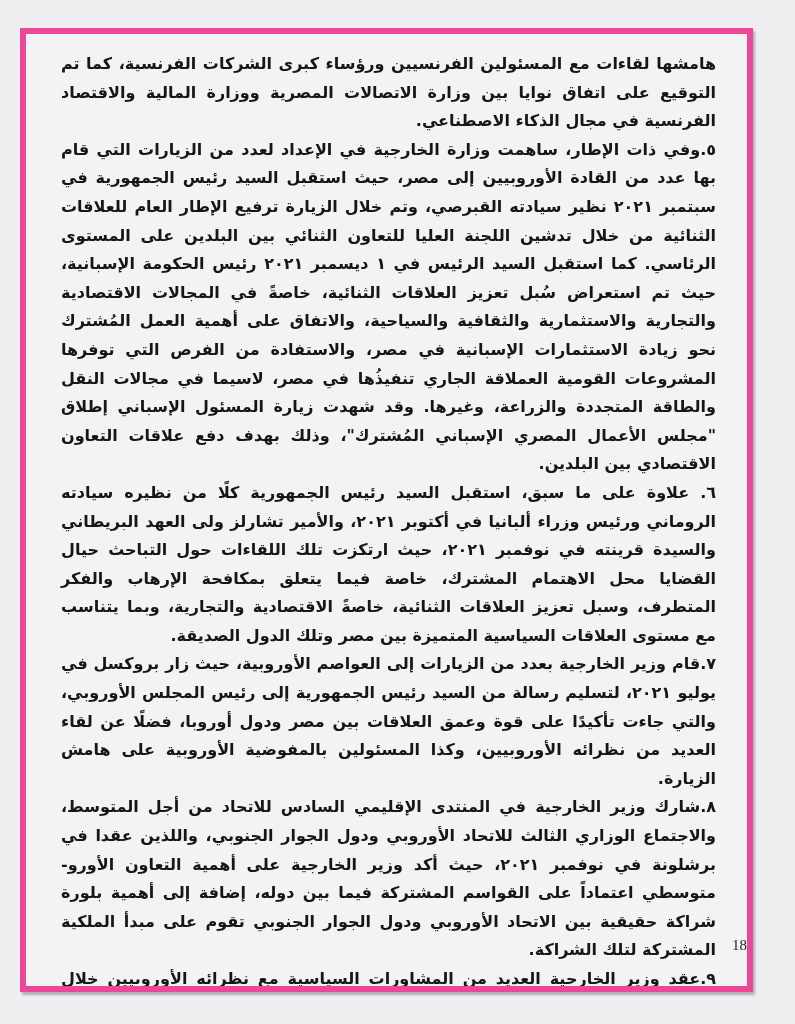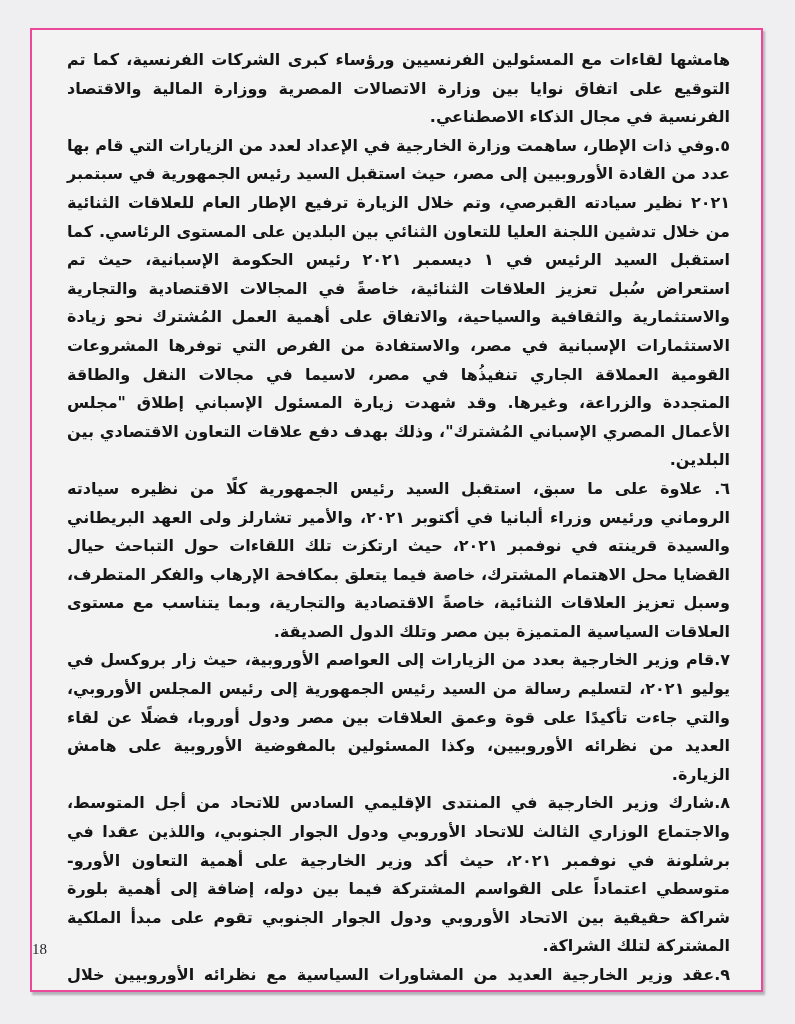--- a/index.html
+++ b/index.html
@@ -10,27 +10,27 @@
   .canvas {
     position: relative;
     width: 795px;
     height: 1024px;
     background: #efeff1;
     overflow: hidden;
     font-family: "DejaVu Sans", sans-serif;
   }
   .page {
     position: absolute;
-    left: 30px;
+    left: 20px;
     top: 28px;
     width: 733px;
     height: 964px;
     box-sizing: border-box;
     background: #f3f3f4;
-    border: 2px solid #ec4899;
+    border: 6px solid #ec4899;
     box-shadow: 2px 3px 2px rgba(125,125,135,0.55);
     overflow: hidden;
   }
   .body-text {
     direction: rtl;
     padding: 16px 31px 0 35px;
     color: #161616;
     font-family: "DejaVu Sans", sans-serif;
     font-weight: bold;
     font-size: 16px;
@@ -39,21 +39,21 @@
   }
   .body-text p {
     margin: 0;
     padding: 0;
   }
   .page-number {
     position: absolute;
     bottom: 32px;
     left: 0;
     right: 0;
-    text-align: left;
+    text-align: right;
     font-family: "Liberation Serif", "DejaVu Serif", serif;
     font-weight: normal;
     font-size: 15px;
     color: #26262a;
   }
 </style>
 </head>
 <body>
 
 <div class="canvas">

